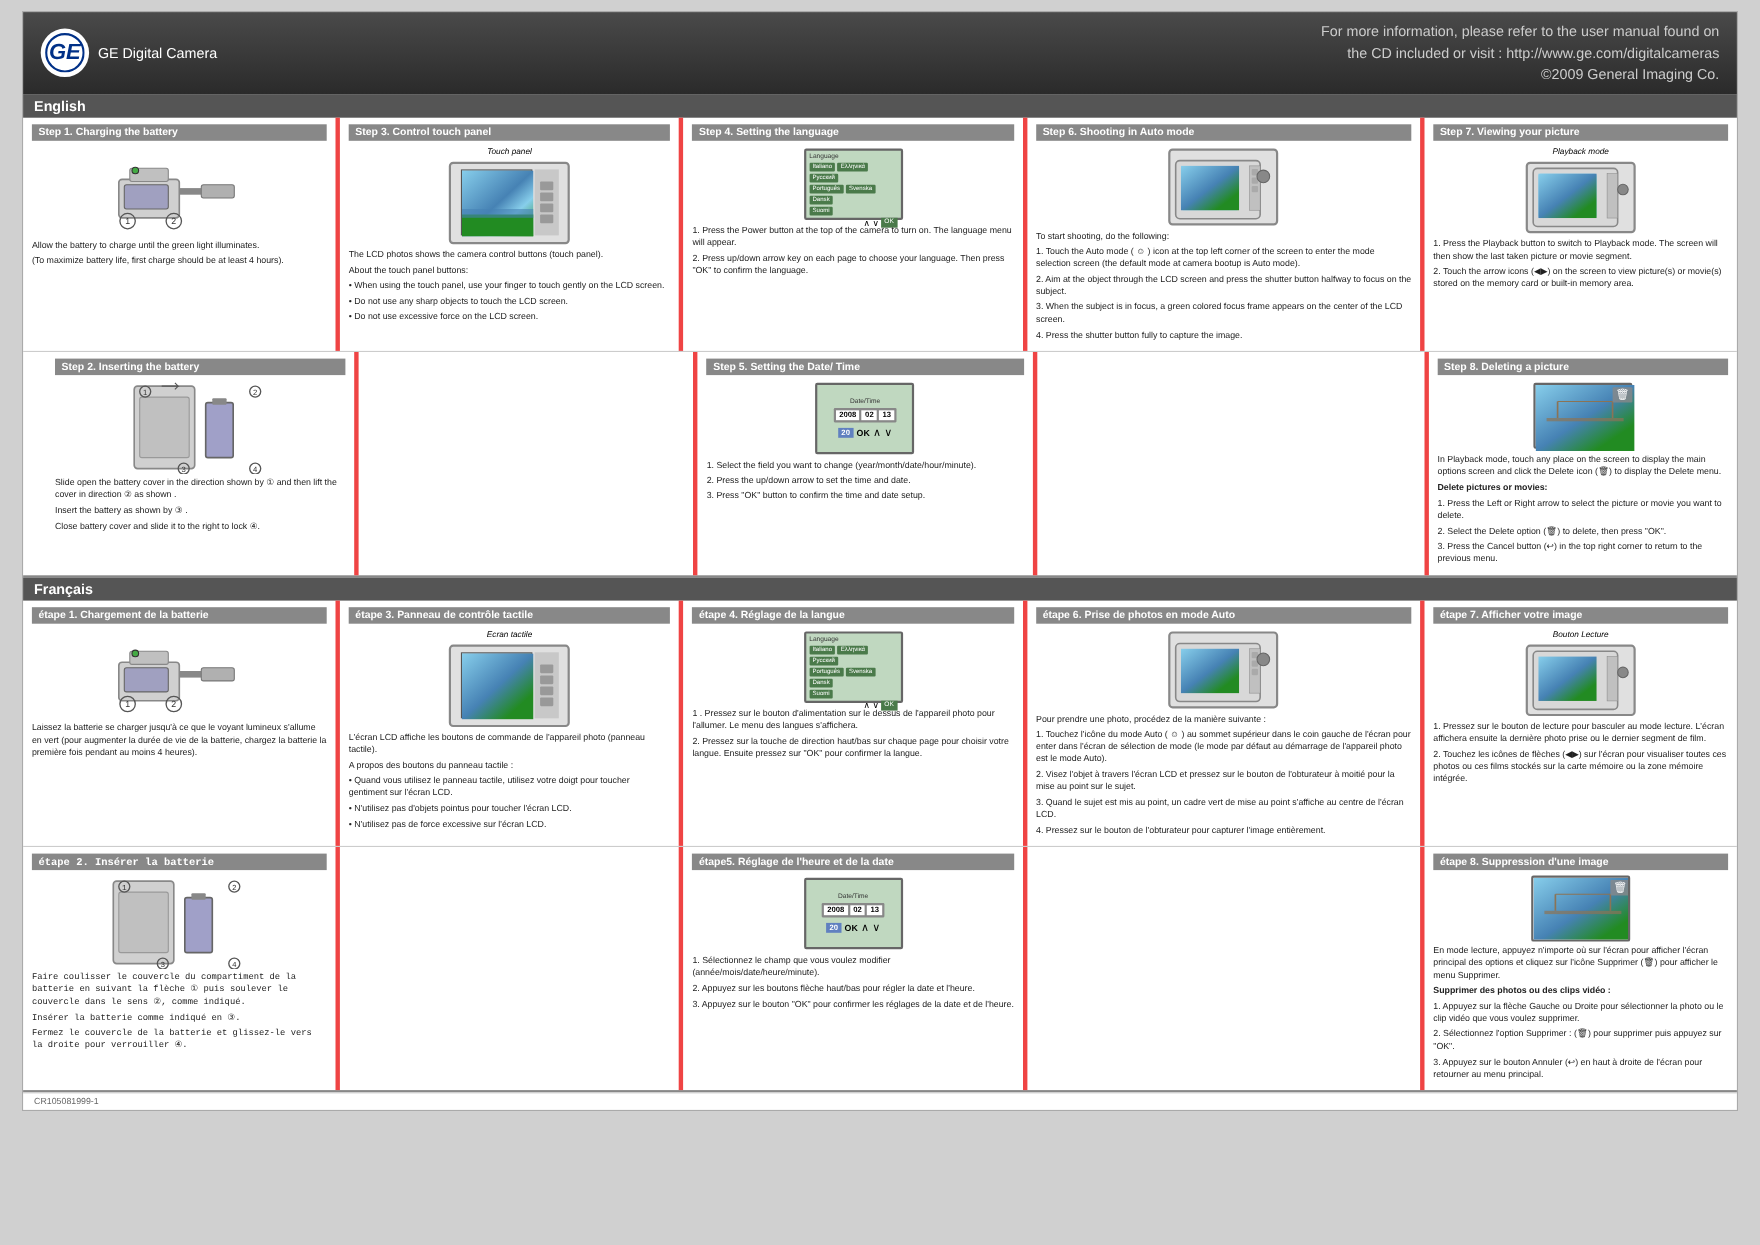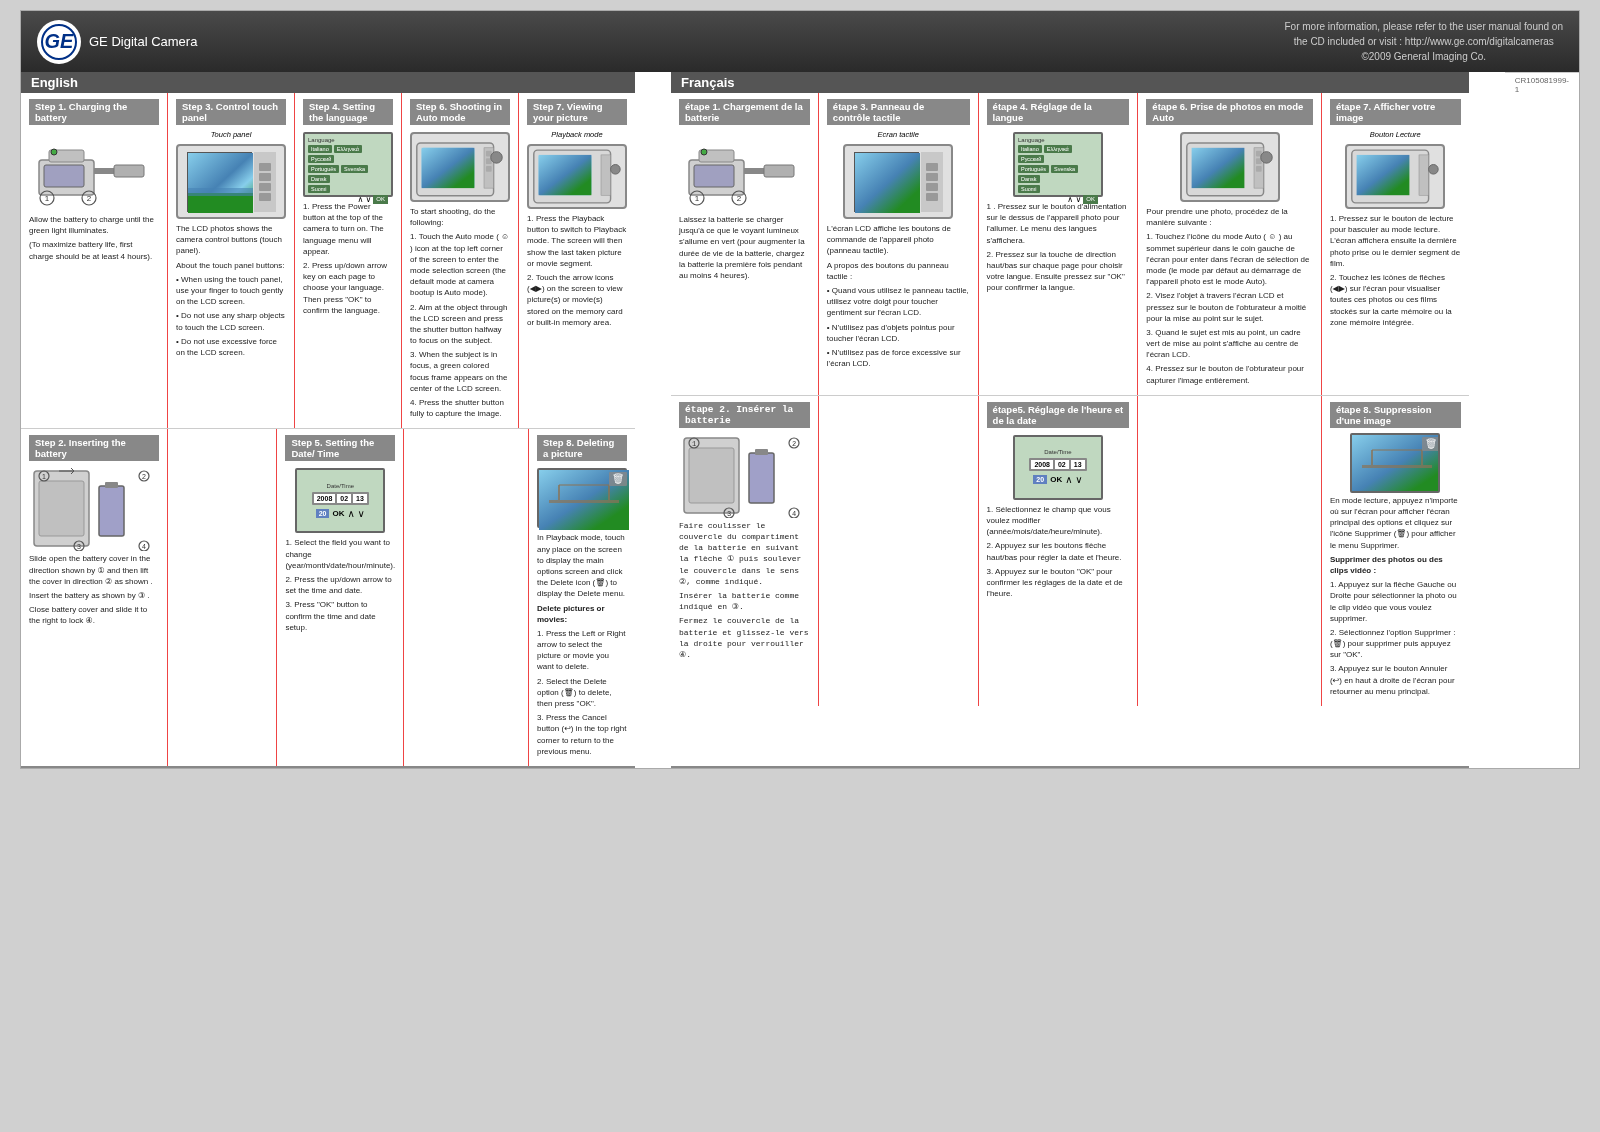--- a/index.html
+++ b/index.html
@@ -50,52 +50,52 @@
       transform: translateX(-50%);
       color: white;
       font-size: 42px;
       font-weight: bold;
       font-style: italic;
       letter-spacing: -1px;
     }
     .header-info {
       margin-left: auto;
       color: #ccc;
-      font-size: 10px;
-      text-align: center;
+      font-size: 13px;
+      text-align: right;
       line-height: 1.5;
     }
 
     
     .section-label {
       background: #555;
       color: white;
       font-size: 13px;
       font-weight: bold;
       padding: 3px 10px;
     }
 
     
     .content {
       display: flex;
-      gap: 36px;
+      flex-direction: column;
     }
 
     .lang-section {
       border-bottom: 2px solid #888;
     }
 
     .steps-row {
       display: flex;
       flex-direction: row;
     }
 
     .step-box {
       flex: 1;
-      border-right: 1px solid #ef4444;
+      border-right: 4px solid #ef4444;
       padding: 6px 8px;
       min-height: 100px;
     }
     .step-box:last-child {
       border-right: none;
     }
 
     .step-header {
       background: #888;
       color: white;
@@ -435,21 +435,21 @@
           </div>
           <div class="step-text">
             <p>1. Press the Playback button to switch to Playback mode. The screen will then show the last taken picture or movie segment.</p>
             <p>2. Touch the arrow icons (◀▶) on the screen to view picture(s) or movie(s) stored on the memory card or built-in memory area.</p>
           </div>
         </div>
       </div>
 
       <div class="steps-row" style="border-top:1px solid #ccc;">
 
-        <div class="step-box" style="flex:1.1;">
+        <div class="step-box" style="flex:1.1;margin-left:21px;">
           <div class="step-header">Step 2. Inserting the battery</div>
           <div style="display:flex;justify-content:center;margin:2px 0;">
             <svg width="130" height="85" viewBox="0 0 130 85">
 
               <rect x="5" y="5" width="55" height="75" rx="3" fill="#d0d0d0" stroke="#888" stroke-width="1.5"></rect>
               <rect x="10" y="15" width="45" height="55" rx="2" fill="#c0c0c0" stroke="#999" stroke-width="1"></rect>
 
               <rect x="70" y="20" width="25" height="50" rx="2" fill="#a0a0c8" stroke="#666" stroke-width="1.5"></rect>
               <rect x="76" y="16" width="13" height="6" rx="1" fill="#888"></rect>
 

